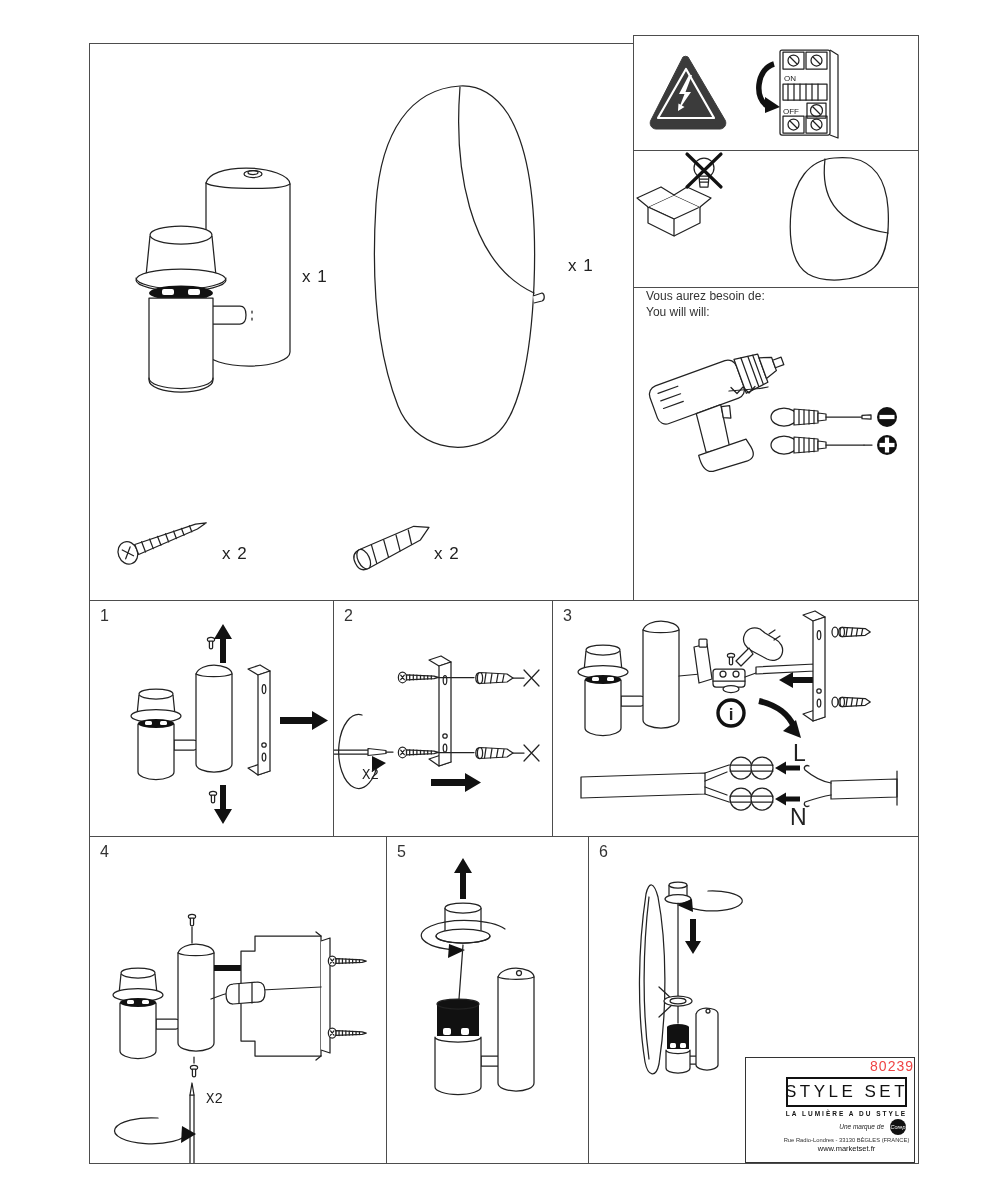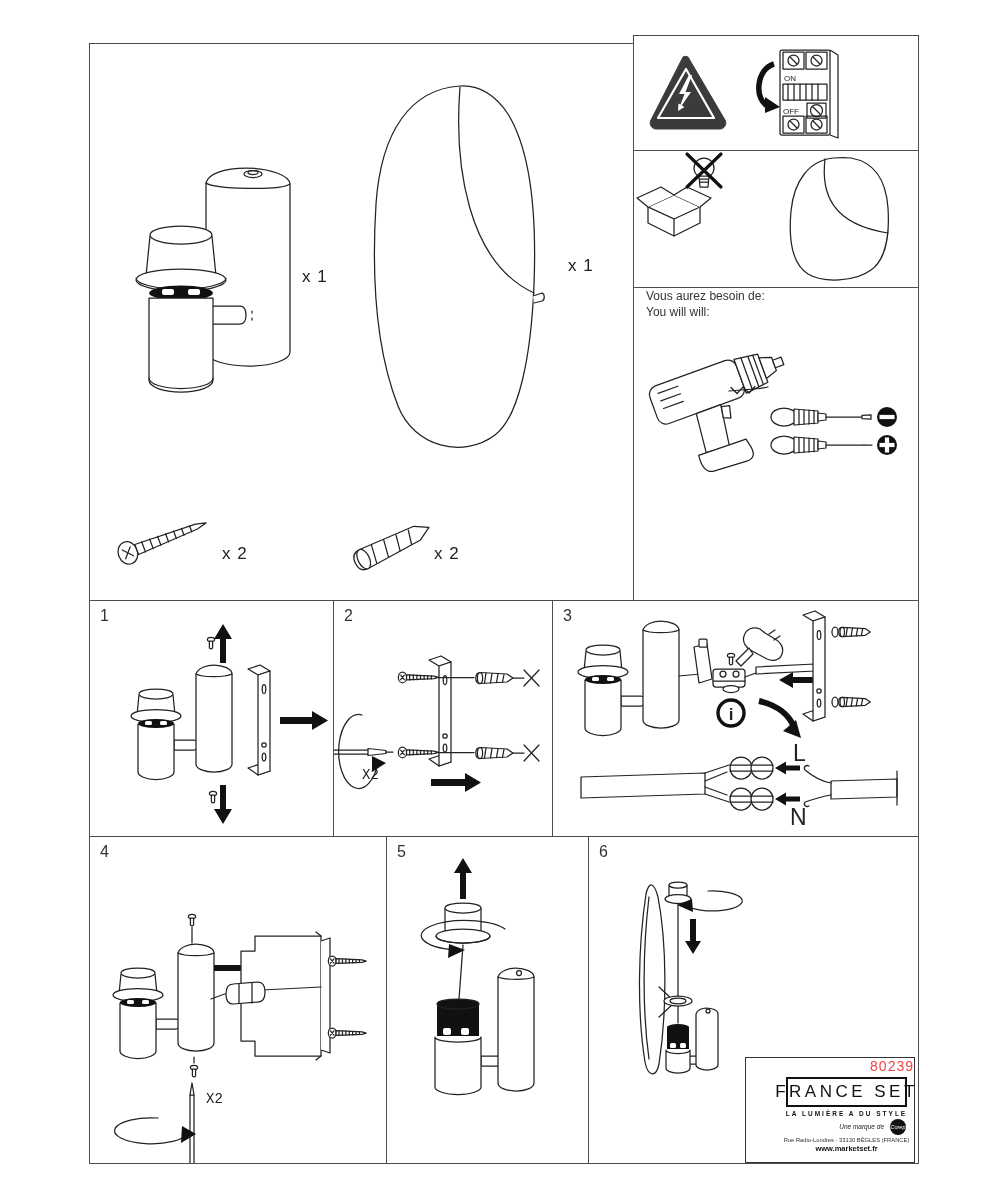--- a/index.html
+++ b/index.html
@@ -15,21 +15,21 @@
   .lnf { fill:#fff; stroke:#222; stroke-width:1.25; stroke-linejoin:round; vector-effect:non-scaling-stroke; }
   .fil { fill:#111; stroke:none; }
   .txt { font-family:"Liberation Sans",sans-serif; fill:#222; }
   #brand { border:1.2px solid #333; }
   #brand .code { text-align:right; font-size:14px; color:#ef4444; letter-spacing:1px; }
   #brand .logo { margin:3px 7px 0; border:2px solid #111; height:30px; display:flex; align-items:center; justify-content:center; font-size:17px; letter-spacing:3.5px; font-weight:300; color:#111; white-space:nowrap; }
   #brand .tagline { text-align:center; font-size:6.5px; letter-spacing:2px; font-weight:bold; margin-top:3px; color:#111; white-space:nowrap; }
   #brand .byline { position:relative; text-align:right; padding-right:30px; font-size:6.5px; font-style:italic; margin-top:2px; color:#222; height:16px; line-height:16px; }
   #brand .badge { position:absolute; right:8px; top:0; width:16px; height:16px; background:#111; color:#fff; border-radius:50%; font-size:5.5px; font-style:italic; display:inline-flex; align-items:center; justify-content:center; }
   #brand .addr { text-align:center; font-size:5.8px; color:#333; margin-top:2px; white-space:nowrap; }
-  #brand .web { text-align:center; font-size:7.5px; font-weight:bold; color:#111; margin-top:1px; }
+  #brand .web { text-align:center; font-size:7.5px; font-weight:normal; color:#111; margin-top:1px; }
 </style>
 </head>
 <body>
 
 <svg width="0" height="0" style="position:absolute" aria-hidden="true">
   <defs>
     <g id="wall-lamp">
       <path class="lnf" d="M50,76 L70,76 C72.5,76 74,78.5 74,81 C74,83.5 72.5,86 70,86 L50,86 Z"></path>
       <path class="lnf" d="M72,10 C74,4 83,1 90,1 C99,1 108,5 108,10 L108,100 C108,105 99,108 90,108 C81,108 72,105 72,100 Z"></path>
       <path class="ln" d="M72,10 C78,13.5 101,13.5 108,10"></path>
@@ -407,21 +407,21 @@
         <rect x="81" y="206" width="6" height="5" rx="1.5" fill="#fff"></rect>
         <rect x="91" y="206" width="6" height="5" rx="1.5" fill="#fff"></rect>
         <path class="lnf" d="M77,213 L77,231 C77,234 82,236 89,236 C96,236 101,234 101,231 L101,213 C101,215 96,216.5 89,216.5 C82,216.5 77,215 77,213 Z"></path>
       </g>
     </svg>
   </section>
 
   <div class="panel" id="brand" style="left:656px;top:1022px;width:170px;height:106px">
     <div class="code">80239</div>
     <div class="logo">
-        <span>FRANCE SET</span>
+        <span>STYLE SET</span>
       </div>
     <div class="tagline">LA LUMIÈRE A DU STYLE</div>
     <div class="byline">
       <span>Une marque de</span>
       <span class="badge">Corep</span>
     </div>
     <div class="addr">Rue Radio-Londres - 33130 BÈGLES (FRANCE)</div>
     <div class="web">www.marketset.fr</div>
   </div>
 

